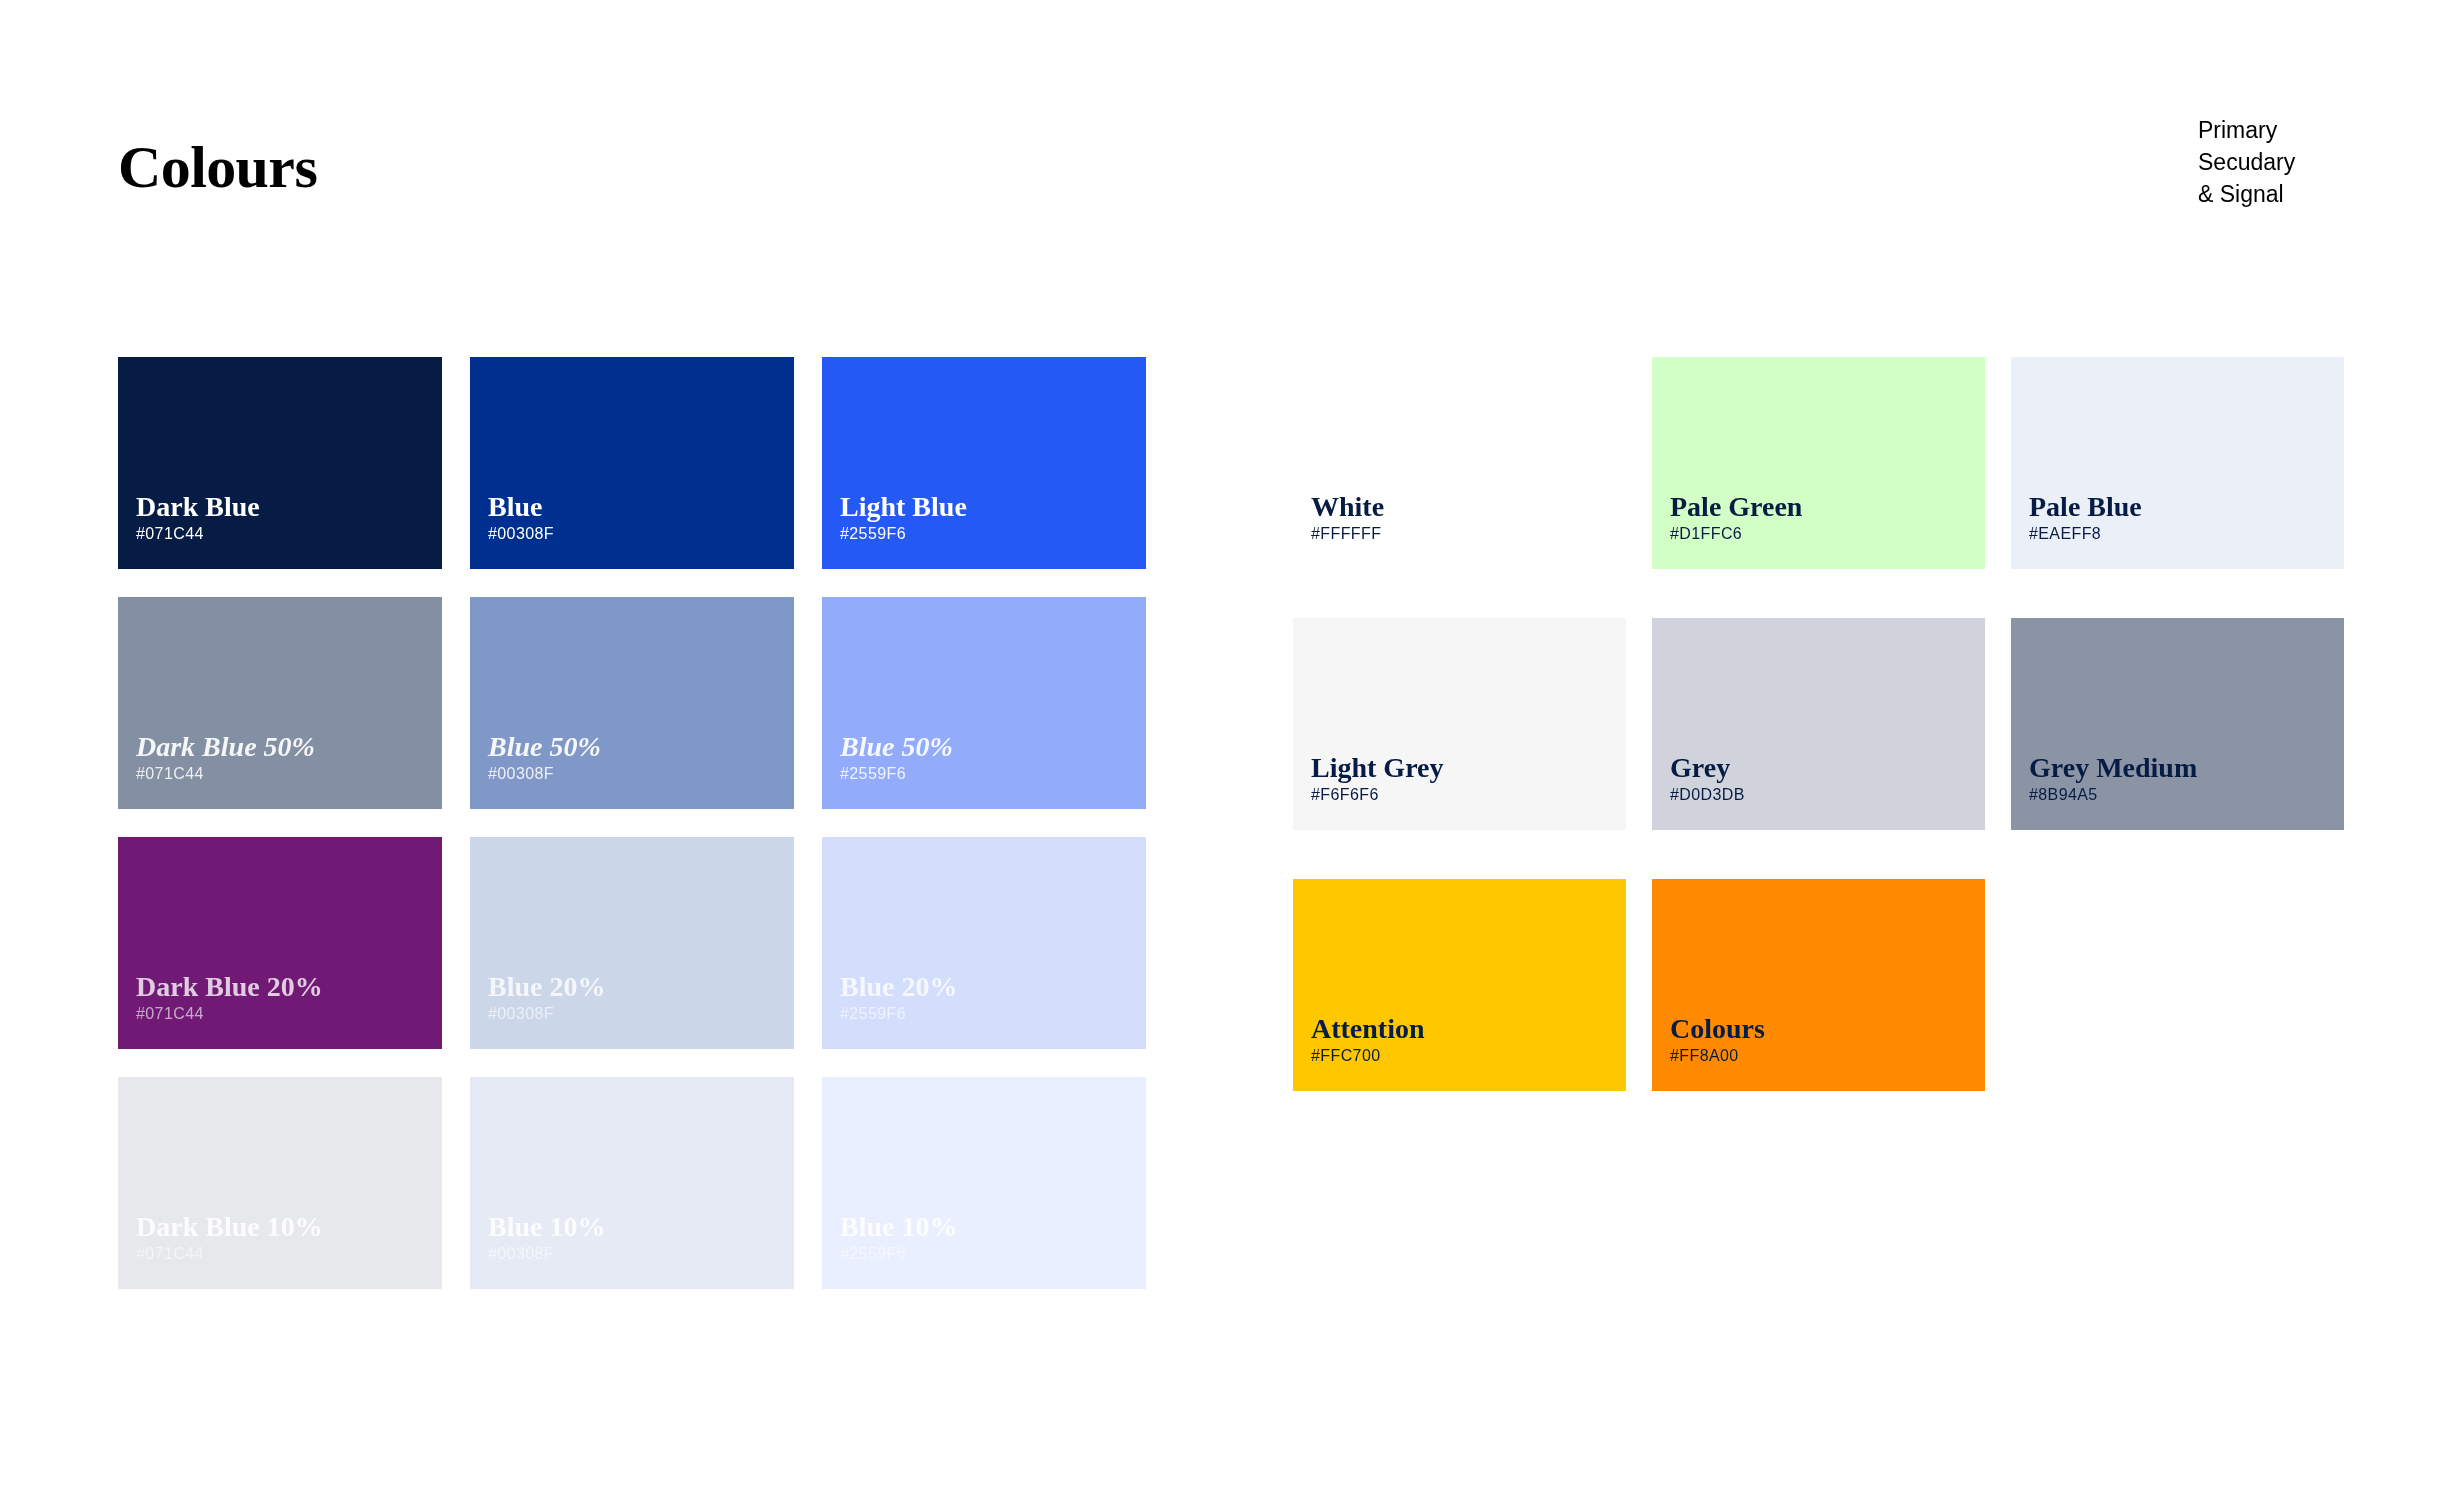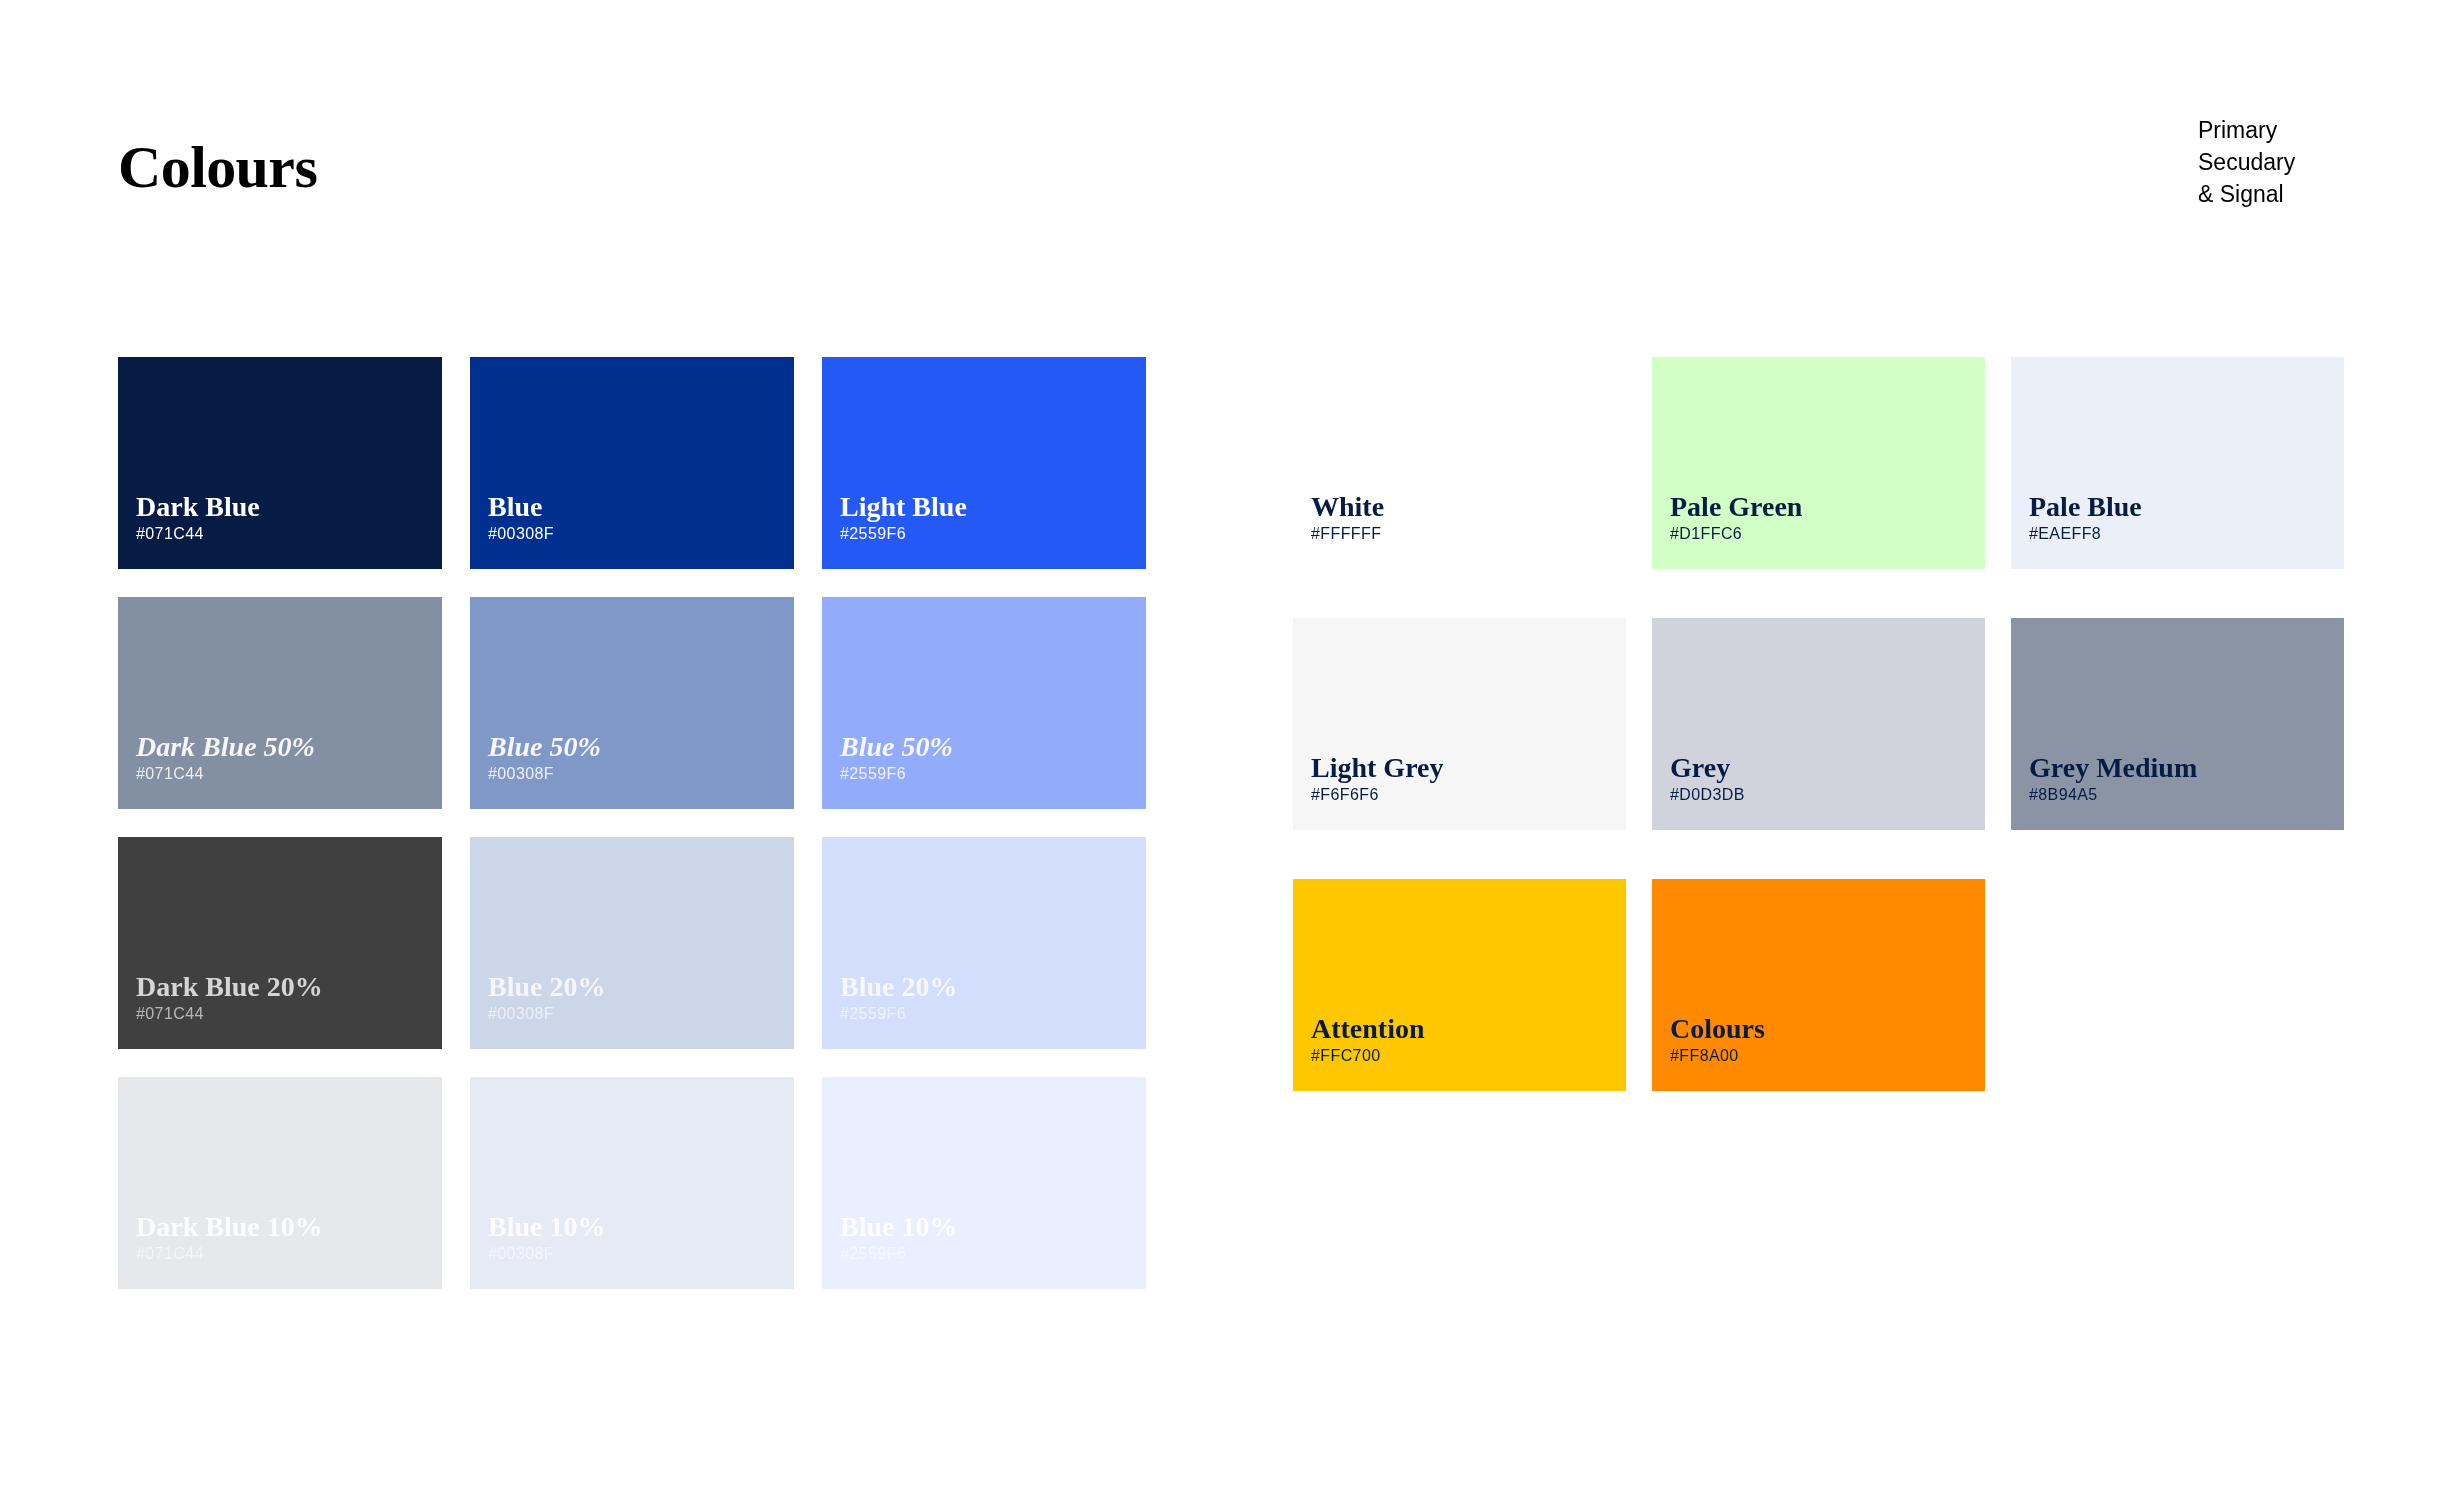--- a/index.html
+++ b/index.html
@@ -135,21 +135,21 @@
       <div class="swatch-hex">#071C44</div>
     </div>
     <div class="swatch txt-white-50" style="background: rgb(128, 152, 199);">
       <div class="swatch-name">Blue 50%</div>
       <div class="swatch-hex">#00308F</div>
     </div>
     <div class="swatch txt-white-50" style="background: rgb(146, 172, 251);">
       <div class="swatch-name">Blue 50%</div>
       <div class="swatch-hex">#2559F6</div>
     </div>
-    <div class="swatch txt-white-20" style="background: #404040;">
+    <div class="swatch txt-white-20" style="background: #701a75;">
       <div class="swatch-name">Dark Blue 20%</div>
       <div class="swatch-hex">#071C44</div>
     </div>
     <div class="swatch txt-white-20" style="background: rgb(204, 214, 233);">
       <div class="swatch-name">Blue 20%</div>
       <div class="swatch-hex">#00308F</div>
     </div>
     <div class="swatch txt-white-20" style="background: rgb(211, 222, 253);">
       <div class="swatch-name">Blue 20%</div>
       <div class="swatch-hex">#2559F6</div>

